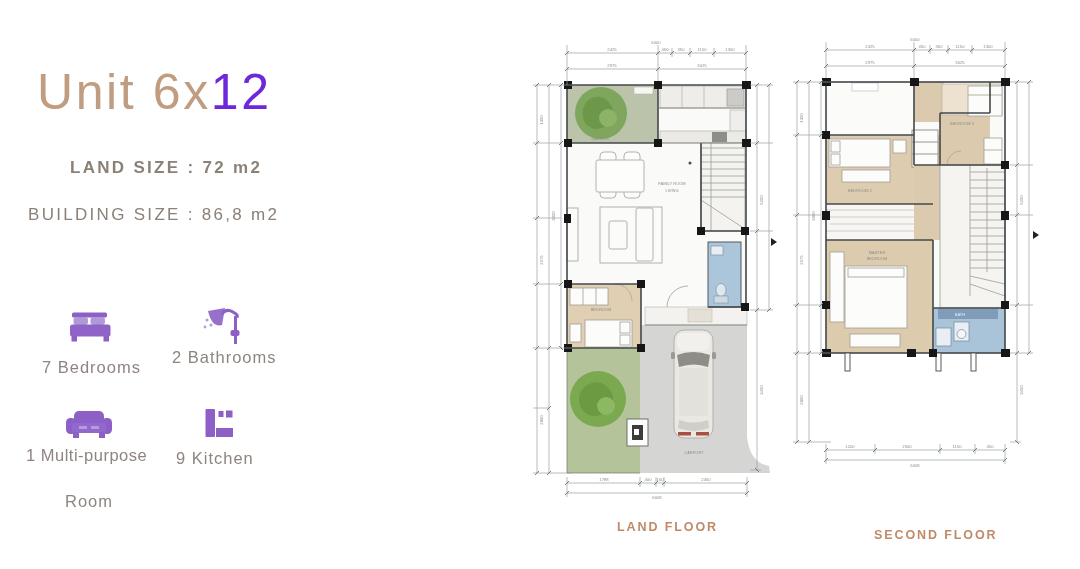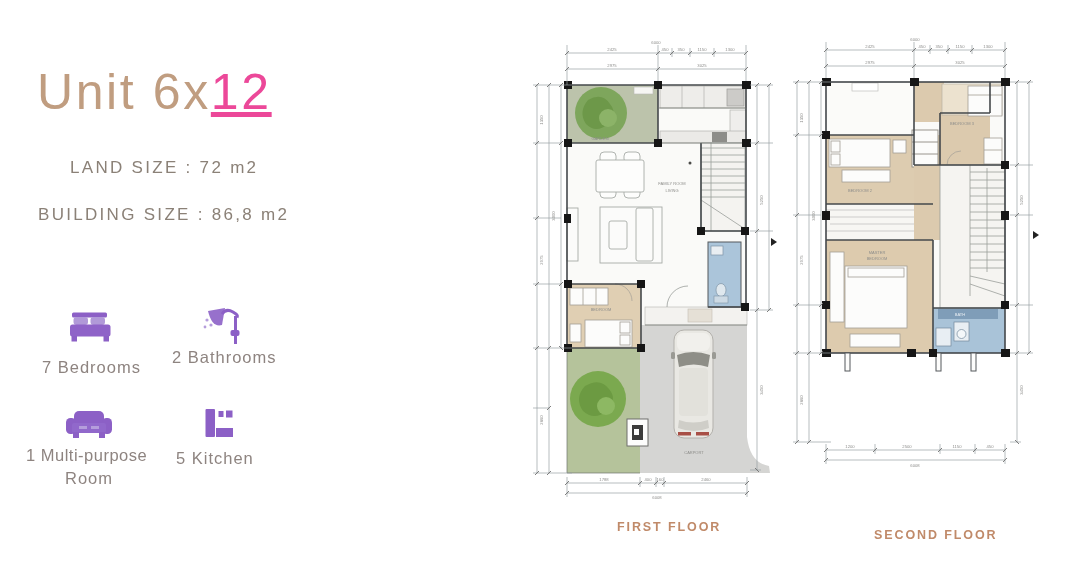--- a/index.html
+++ b/index.html
@@ -1,37 +1,37 @@
 <!DOCTYPE html>
 <html><head>
 <meta charset="utf-8">
 <style>
   html,body{margin:0;padding:0;}
   body{width:1080px;height:569px;position:relative;background:#ffffff;font-family:"Liberation Sans",sans-serif;overflow:hidden;}
   .abs{position:absolute;}
   .title{left:37px;top:63px;font-size:50px;font-weight:400;color:#c09d80;letter-spacing:2.6px;}
-  .title .n12{color:#ec4899;text-decoration:underline;}
-  .sz1{left:70px;top:158px;font-size:17px;font-weight:400;color:#8b8177;letter-spacing:2.3px;}
-  .sz2{left:38px;top:205px;font-size:17px;font-weight:400;color:#8b8177;letter-spacing:2.3px;}
+  .title .n12{color:#6d28d9;}
+  .sz1{left:70px;top:158px;font-size:17px;font-weight:700;color:#8b8177;letter-spacing:2.3px;}
+  .sz2{left:28px;top:205px;font-size:17px;font-weight:400;color:#8b8177;letter-spacing:2.3px;}
   .lab{font-size:16.5px;color:#8e8480;letter-spacing:1.0px;}
   .flab{font-size:12.5px;font-weight:700;color:#c08a69;letter-spacing:1.9px;}
 </style>
 </head>
 <body>
 <div class="abs title">Unit 6x<span class="n12">12</span></div>
 <div class="abs sz1">LAND SIZE : 72 m2</div>
 <div class="abs sz2">BUILDING SIZE : 86,8 m2</div>
 
 <div class="abs lab" style="left:42px;top:358px;">7 Bedrooms</div>
 <div class="abs lab" style="left:172px;top:348px;">2 Bathrooms</div>
 <div class="abs lab" style="left:26px;top:446px;letter-spacing:0.5px;">1 Multi-purpose</div>
-<div class="abs lab" style="left:65px;top:469px;">Room</div>
-<div class="abs lab" style="left:176px;top:449px;">5 Kitchen</div>
-
-<div class="abs flab" style="left:617px;top:520px;">FIRST FLOOR</div>
+<div class="abs lab" style="left:65px;top:492px;">Room</div>
+<div class="abs lab" style="left:176px;top:449px;">9 Kitchen</div>
+
+<div class="abs flab" style="left:617px;top:520px;">LAND FLOOR</div>
 <div class="abs flab" style="left:874px;top:519px;margin-top:9px;">SECOND FLOOR</div>
 
 <svg class="abs" style="left:0;top:0" width="1080" height="569" viewBox="0 0 1080 569">
 
 <g fill="#8c60c6">
 
   <g>
     <rect x="72" y="312.5" width="35" height="5" rx="1.5"></rect>
     <rect x="73.5" y="317" width="14.5" height="8" rx="3" fill="#b199d8"></rect>
     <rect x="90.5" y="317" width="14.5" height="8" rx="3" fill="#b199d8"></rect>

